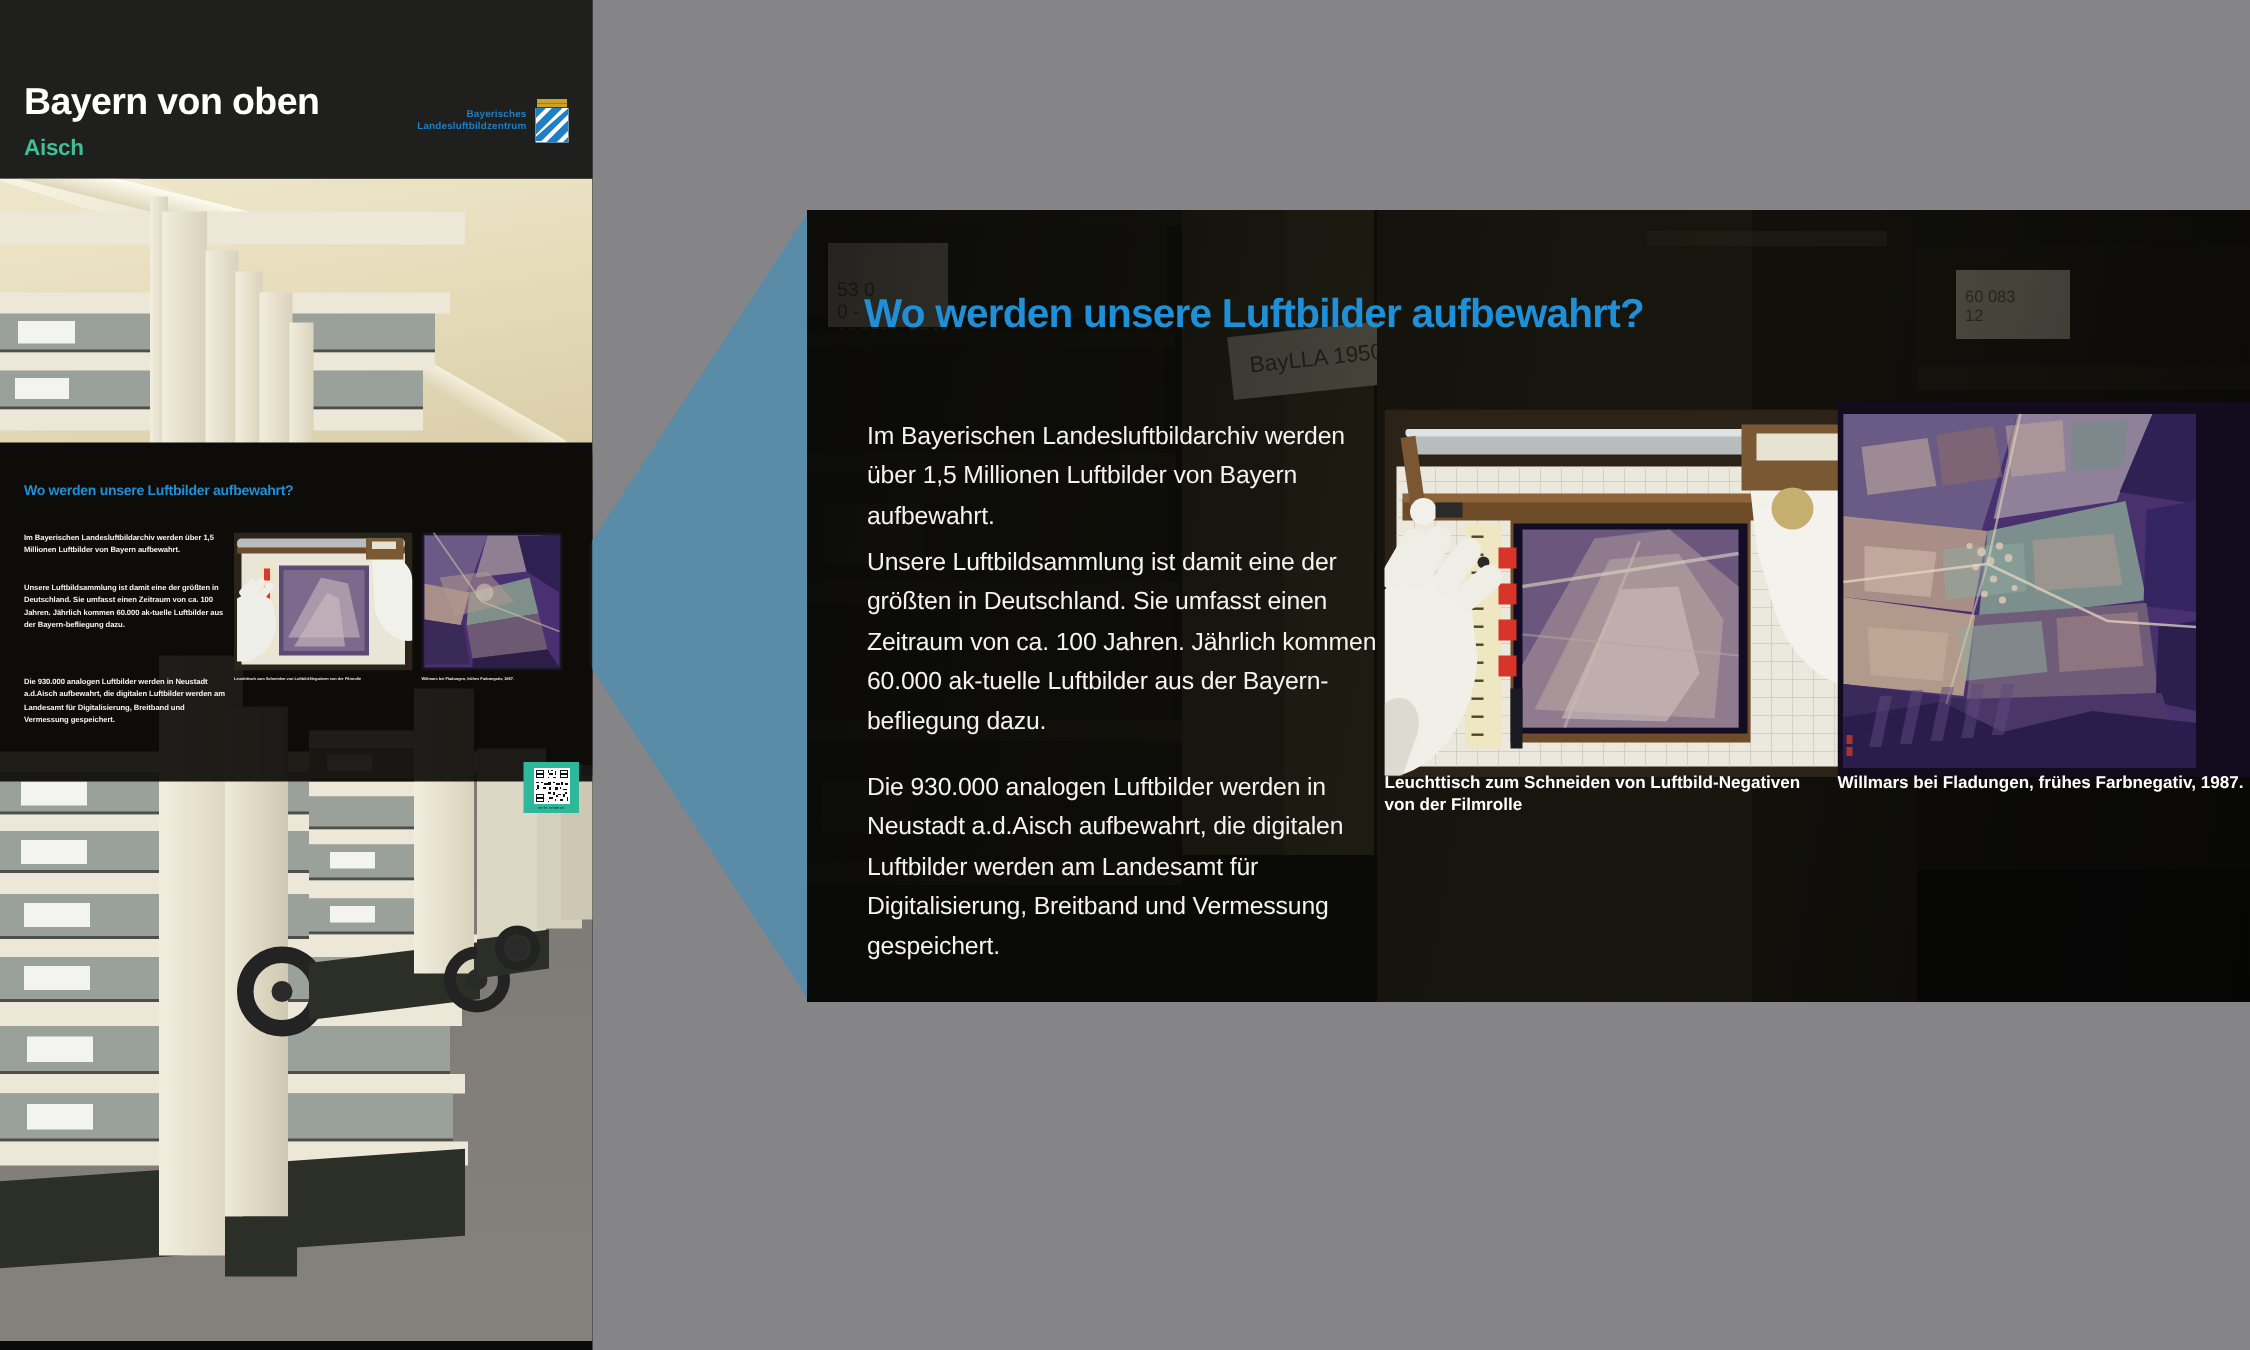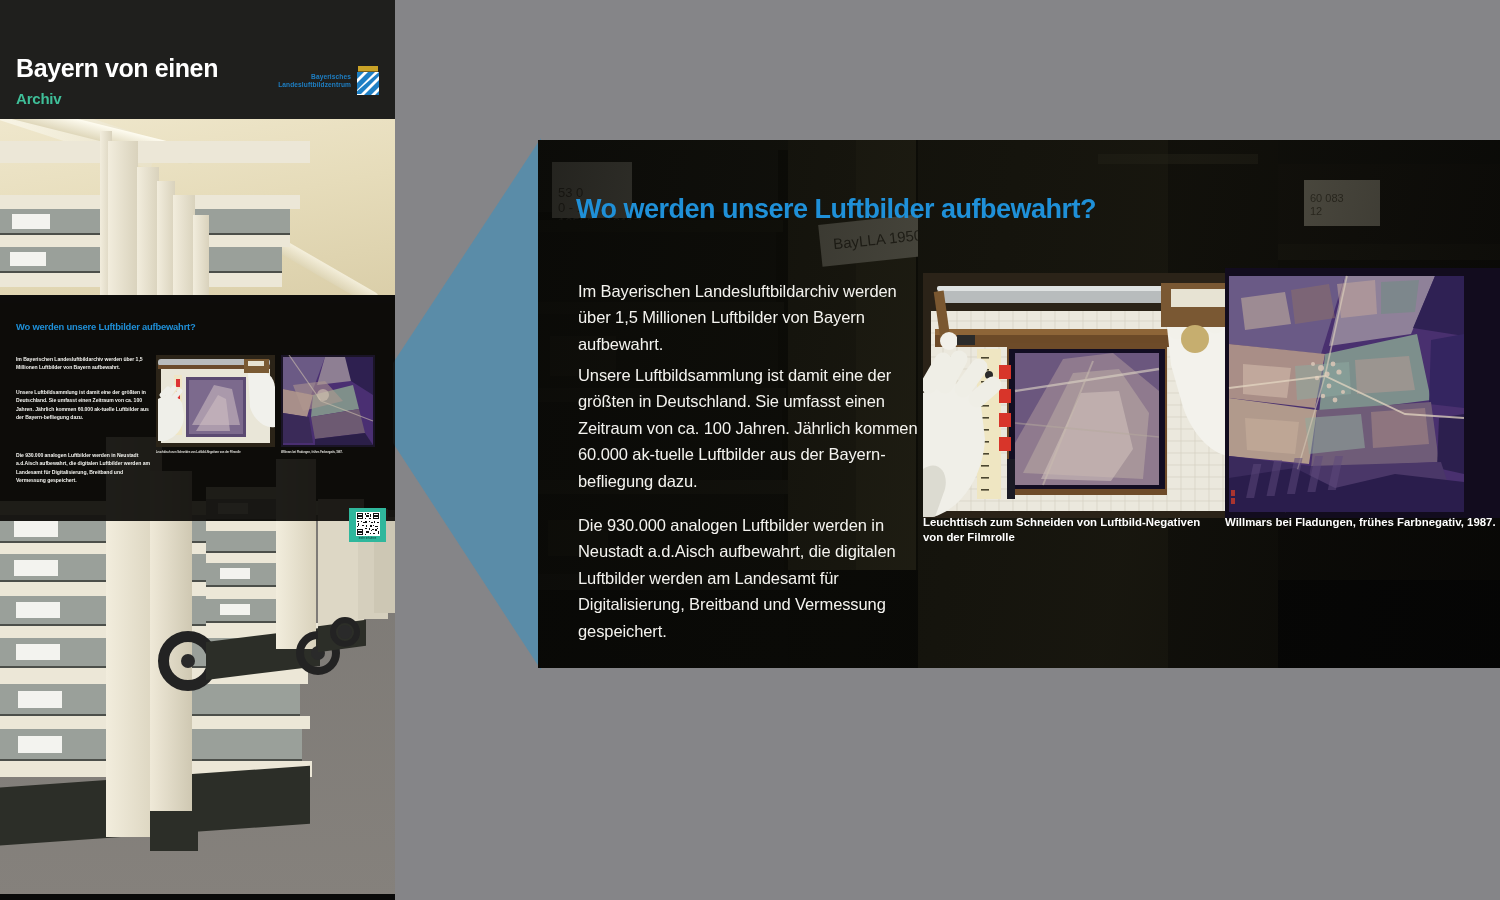--- a/index.html
+++ b/index.html
@@ -351,22 +351,22 @@
         <path d="M8 0 L40 46 L92 66" stroke="#cdbfae" stroke-width="1.2" fill="none" opacity=".6"></path>
       </svg>
 
       <div class="mini-cap" id="mini-cap-a">Leuchttisch zum Schneiden von Luftbild-Negativen von der Filmrolle</div>
       <div class="mini-cap" id="mini-cap-b">Willmars bei Fladungen, frühes Farbnegativ, 1987.</div>
     </div>
 
     <div id="poster-bottom-strip"></div>
 
     <div id="poster-header">
-      <div id="poster-title">Bayern von einen</div>
-      <div id="poster-subtitle">Archiv</div>
+      <div id="poster-title">Bayern von oben</div>
+      <div id="poster-subtitle">Aisch</div>
       <div id="logo-wrap">
         <div id="logo-text">Bayerisches
 Landesluftbildzentrum</div>
         <svg class="coat" viewBox="0 0 26 30">
           <g fill="#c9a227">
             <rect x="3" y="0" width="20" height="3"></rect>
             <rect x="3" y="3" width="20" height="2.5"></rect>
             <circle cx="5" cy="1" r="1.6"></circle>
               <circle cx="10" cy="0.6" r="1.6"></circle>
             <circle cx="16" cy="0.6" r="1.6"></circle>

